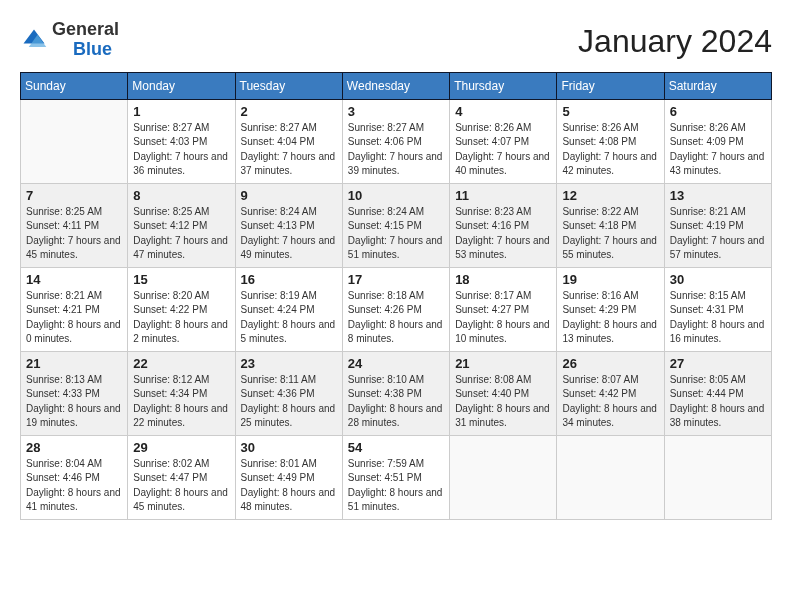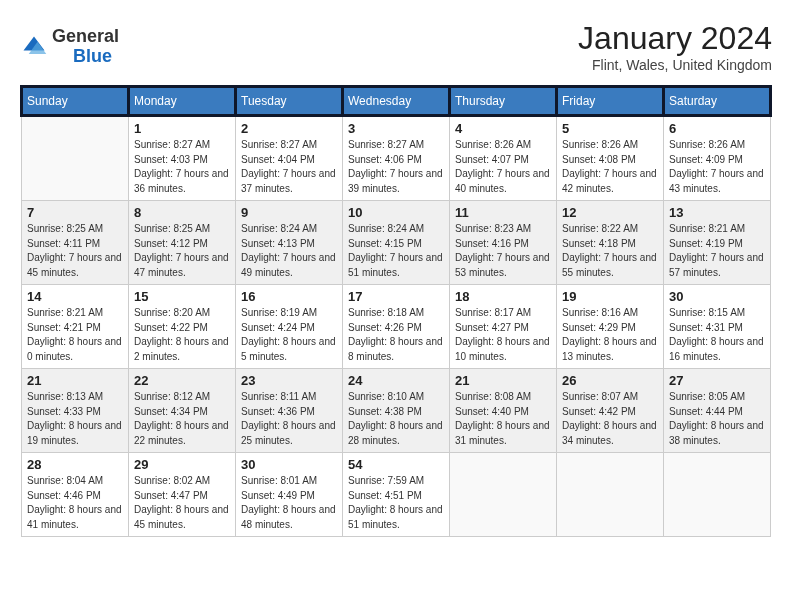--- a/index.html
+++ b/index.html
@@ -6,21 +6,21 @@
     body {
       font-family: Arial, sans-serif;
       background: #fff;
       width: 792px;
       min-height: 612px;
       padding: 20px;
     }
     .header {
       display: flex;
       justify-content: space-between;
-      align-items: center;
+      align-items: flex-end;
       margin-bottom: 12px;
     }
     .logo {
       display: flex;
       align-items: center;
       gap: 4px;
     }
     .logo-text {
       font-size: 18px;
       font-weight: bold;
@@ -49,21 +49,21 @@
       border-collapse: collapse;
       font-size: 11px;
     }
     .calendar th {
       background: #3a7bbf;
       color: #fff;
       padding: 6px 4px;
       text-align: left;
       font-size: 12px;
       font-weight: normal;
-      border: 3px solid #0f172a;
+      border: 1px solid #0f172a;
     }
     .calendar td {
       border: 1px solid #ccc;
       vertical-align: top;
       padding: 4px 5px;
       min-height: 80px;
       width: calc(100% / 7);
     }
     .day-number {
       font-size: 13px;
@@ -95,21 +95,20 @@
       <polygon points="16,4 28,20 4,20" fill="#1a6bbf"></polygon>
       <polygon points="20,10 30,24 10,24" fill="#5aaae0" opacity="0.7"></polygon>
     </svg>
     <div class="logo-text">
       <span class="general">General</span><br>
       <span class="blue">Blue</span>
     </div>
   </div>
   <div class="title-block">
     <div class="month-year">January 2024</div>
-    <div class="location">Flint, Wales, United Kingdom</div>
   </div>
 </div>
 
 <table class="calendar">
   <thead>
     <tr>
     <th>Sunday</th>
         <th>Monday</th>
         <th>Tuesday</th>
         <th>Wednesday</th>

